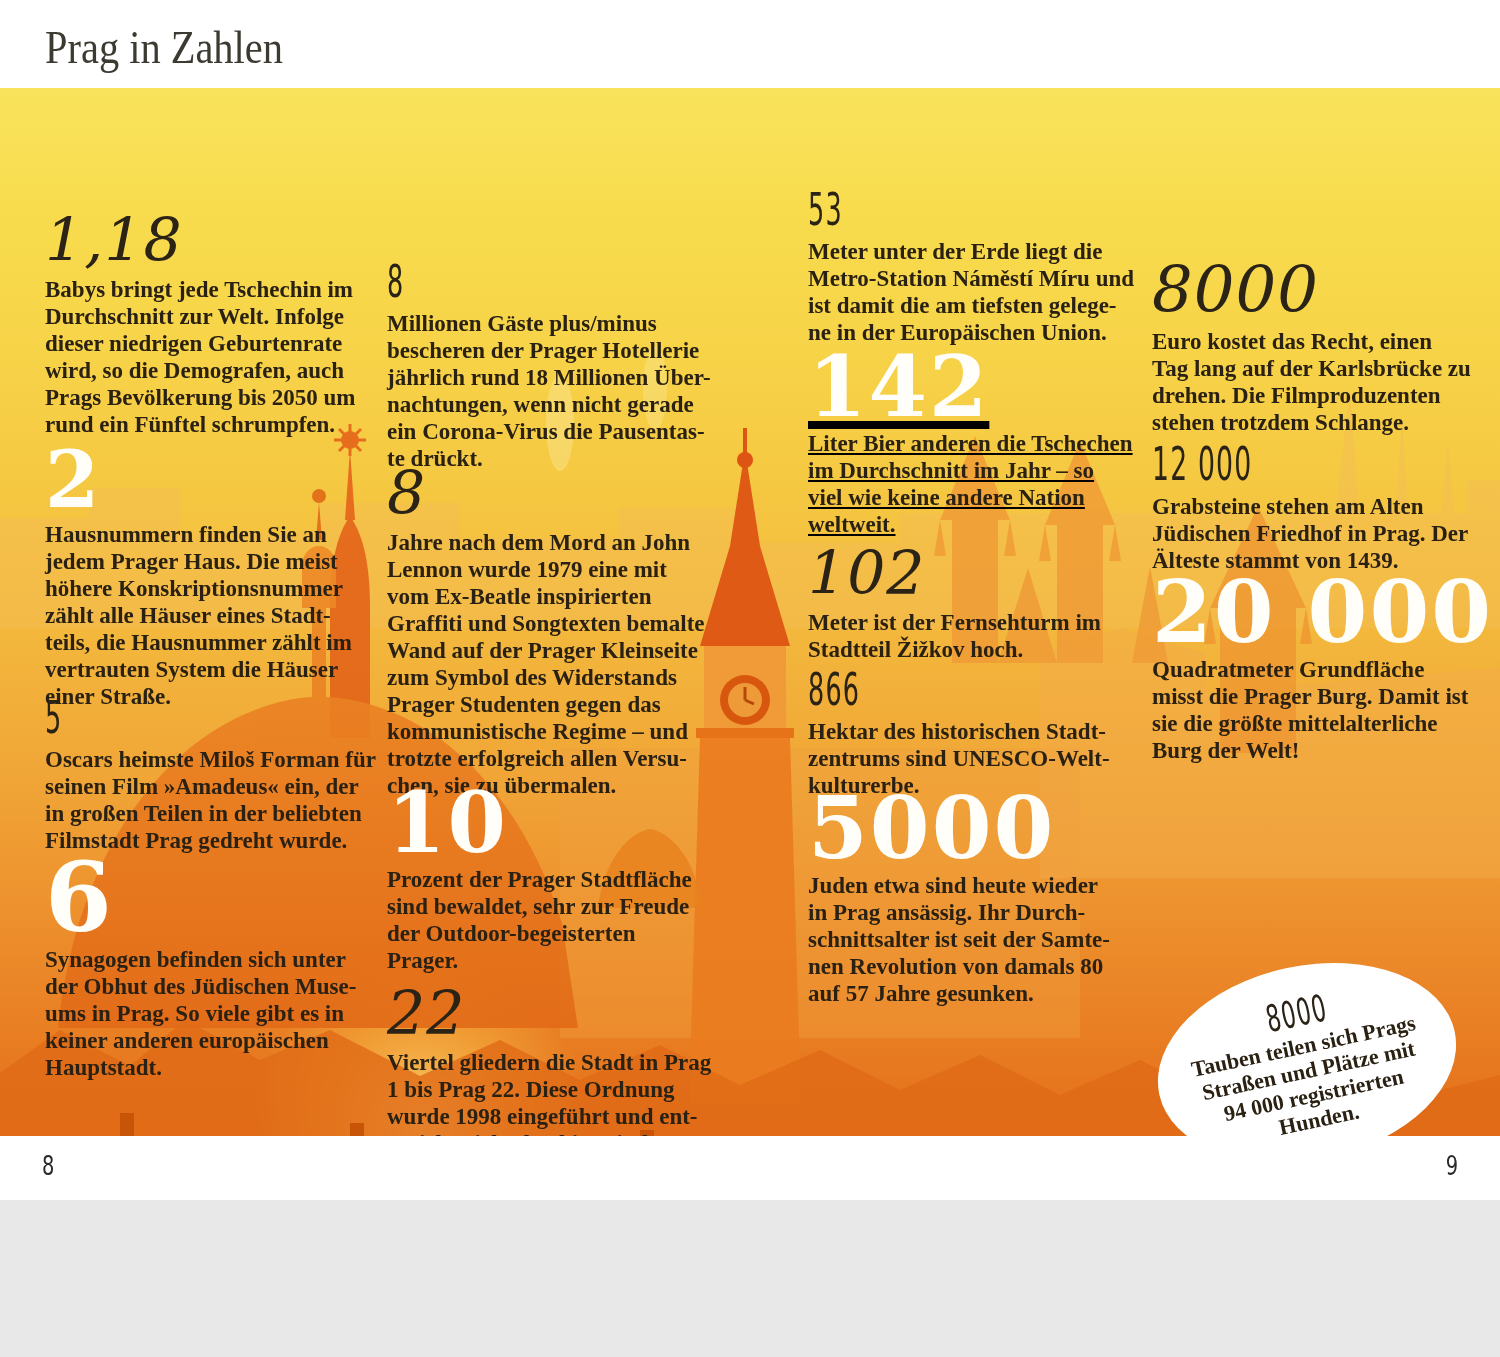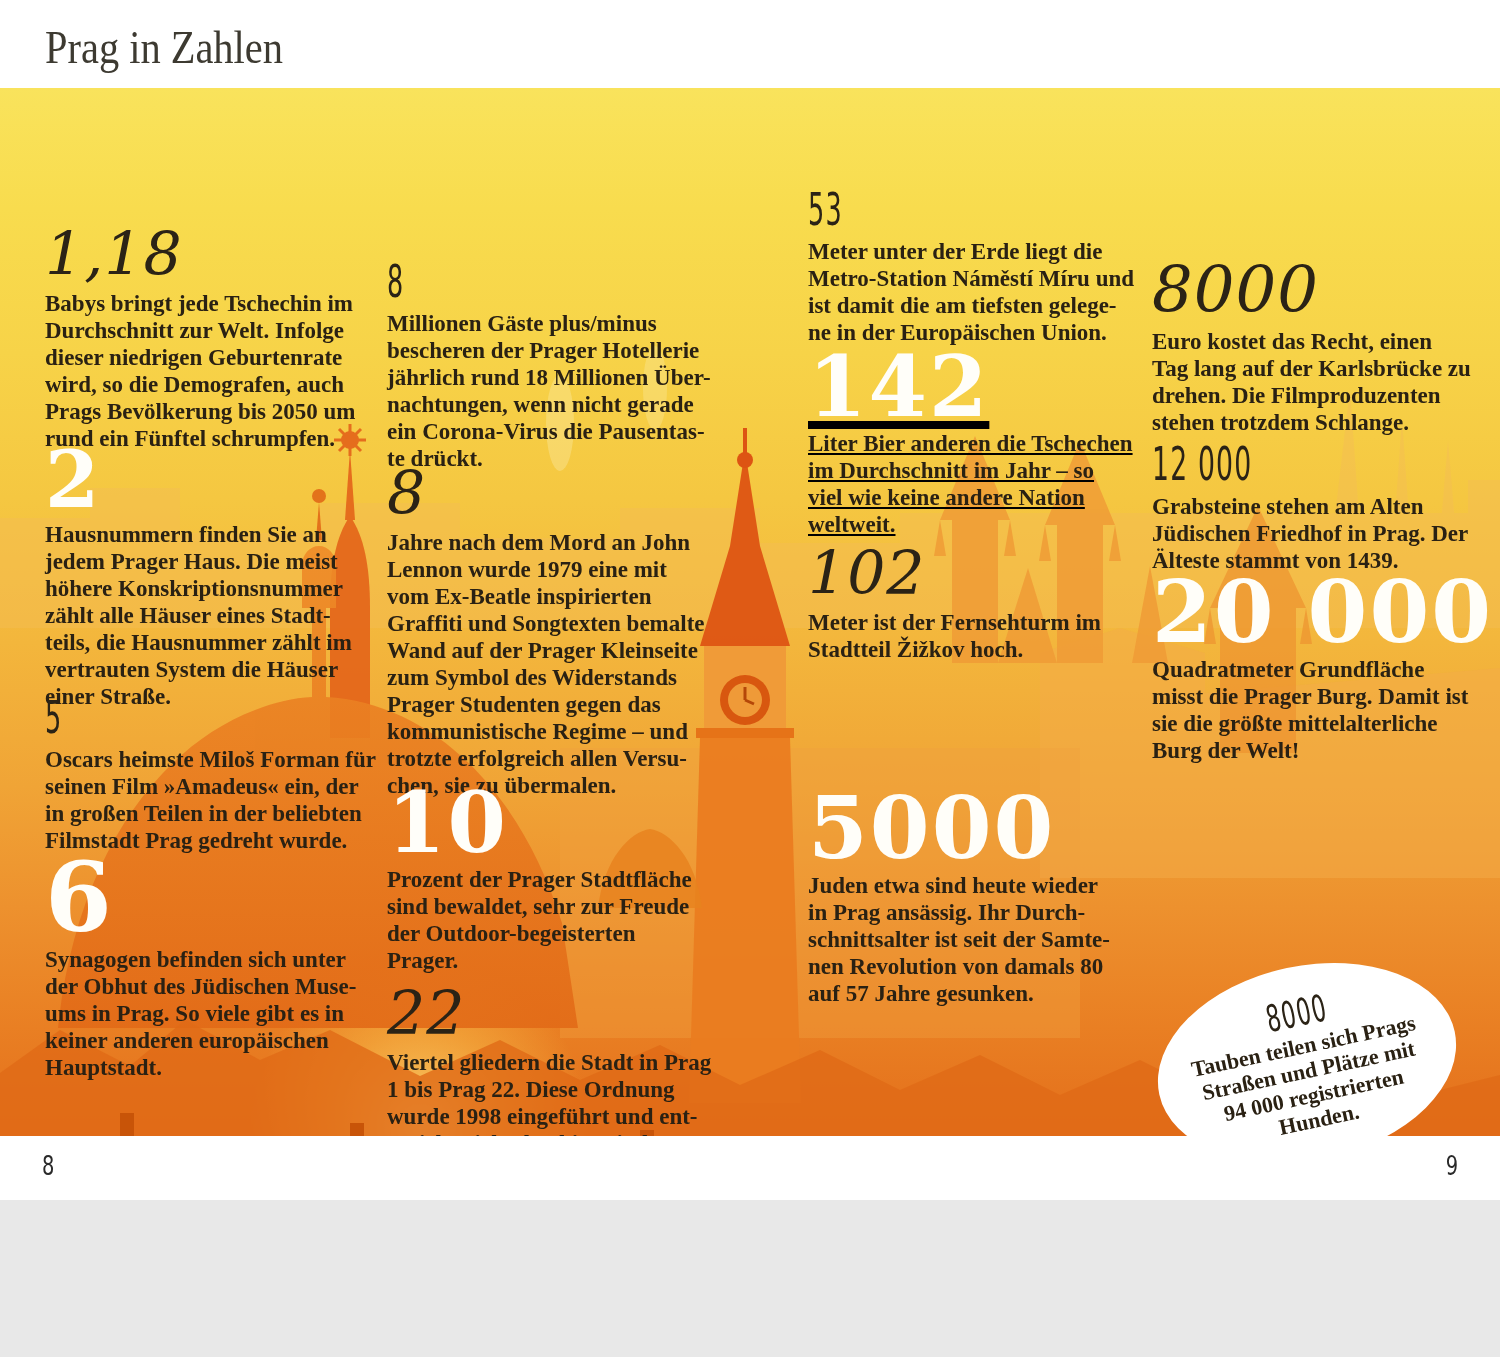--- a/index.html
+++ b/index.html
@@ -32,21 +32,21 @@
              font-size:86px;line-height:.88;letter-spacing:2px;}
   .num-cond{font-family:"DejaVu Sans",sans-serif;font-weight:400;font-size:46px;line-height:1;
             transform:scaleX(.58);transform-origin:left bottom;letter-spacing:2px;}
   .sz60{font-size:60px;} .sz64{font-size:64px;} .sz78{font-size:78px;} .sz84{font-size:84px;}
   .sz86{font-size:86px;} .sz96{font-size:96px;} .sz44{font-size:44px;} .sz46{font-size:46px;}
   .desc{margin:6px 0 0 0;font-family:"Liberation Serif",serif;font-weight:bold;
         font-size:23px;line-height:27px;color:#2a2113;white-space:pre-line;}
 
   
   .c1{left:45px;}  .c2{left:387px;}  .c3{left:808px;}  .c4{left:1152px;}
-  .c1s1{top:136px;} .c1s2{top:358px;} .c1s3{top:608px;} .c1s4{top:768px;}
+  .c1s1{top:122px;} .c1s2{top:358px;} .c1s3{top:608px;} .c1s4{top:768px;}
   .c2s1{top:172px;} .c2s2{top:375px;} .c2s3{top:698px;} .c2s4{top:895px;}
   .c3s1{top:100px;} .c3s2{top:262px;text-decoration:underline;} .c3s3{top:455px;} .c3s4{top:580px;} .c3s5{top:702px;}
   .c4s1{top:170px;} .c4s2{top:353px;} .c4s3{top:486px;}
 
   
   .badge{position:absolute;left:1156px;top:878px;width:302px;height:194px;background:#ffffff;
          border-radius:50%;transform:rotate(-12deg);display:flex;flex-direction:column;
          align-items:center;justify-content:center;text-align:center;z-index:3;
          box-shadow:0 0 0 0 rgba(0,0,0,0);}
   .badge-num{font-family:"DejaVu Sans",sans-serif;font-size:37px;line-height:1;color:#2b2316;
@@ -247,20 +247,26 @@
       <div class="desc">Liter Bier anderen die Tschechen
 im Durchschnitt im Jahr – so
 viel wie keine andere Nation
 weltweit.</div>
     </div>
     <div class="stat c3 c3s3">
       <div class="num num-italic sz60">102</div>
       <div class="desc">Meter ist der Fernsehturm im
 Stadtteil Žižkov hoch.</div>
     </div>
+    <div class="stat c3 c3s4">
+      <div class="num num-cond sz44">866</div>
+      <div class="desc">Hektar des historischen Stadt-
+zentrums sind UNESCO-Welt-
+kulturerbe.</div>
+    </div>
     <div class="stat c3 c3s5">
       <div class="num num-white sz86">5000</div>
       <div class="desc">Juden etwa sind heute wieder
 in Prag ansässig. Ihr Durch-
 schnittsalter ist seit der Samte-
 nen Revolution von damals 80
 auf 57 Jahre gesunken.</div>
     </div>
 
     <div class="stat c4 c4s1">

